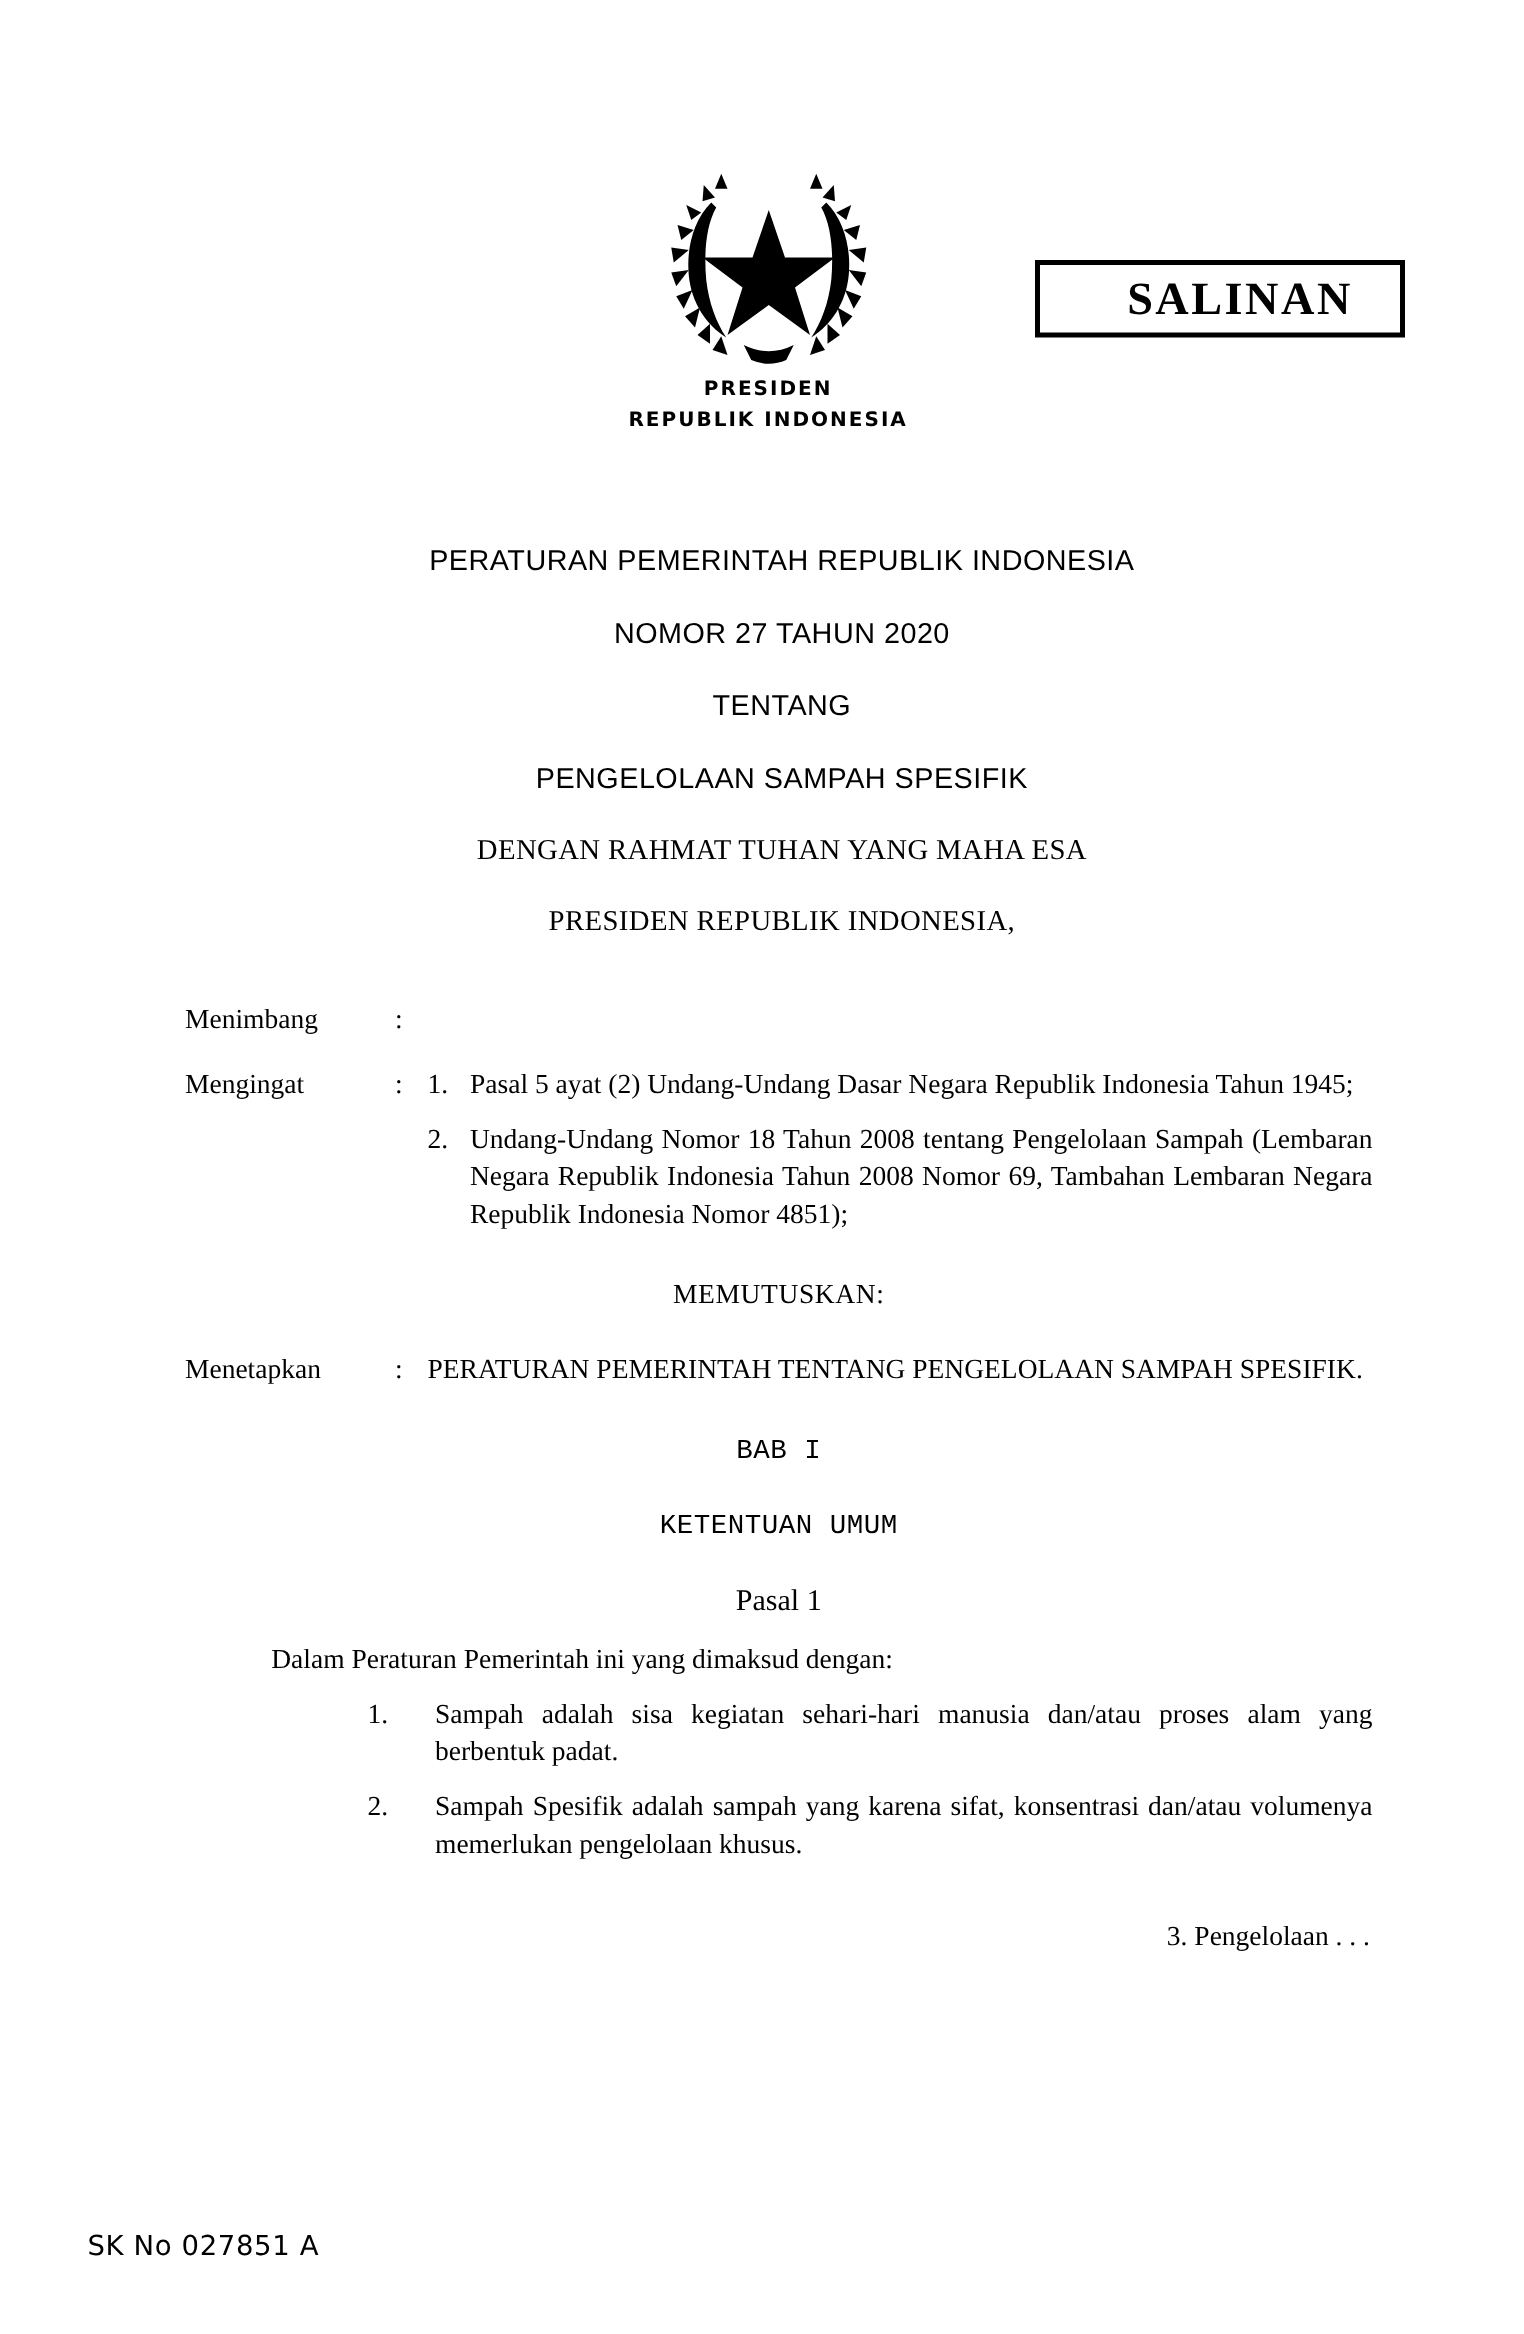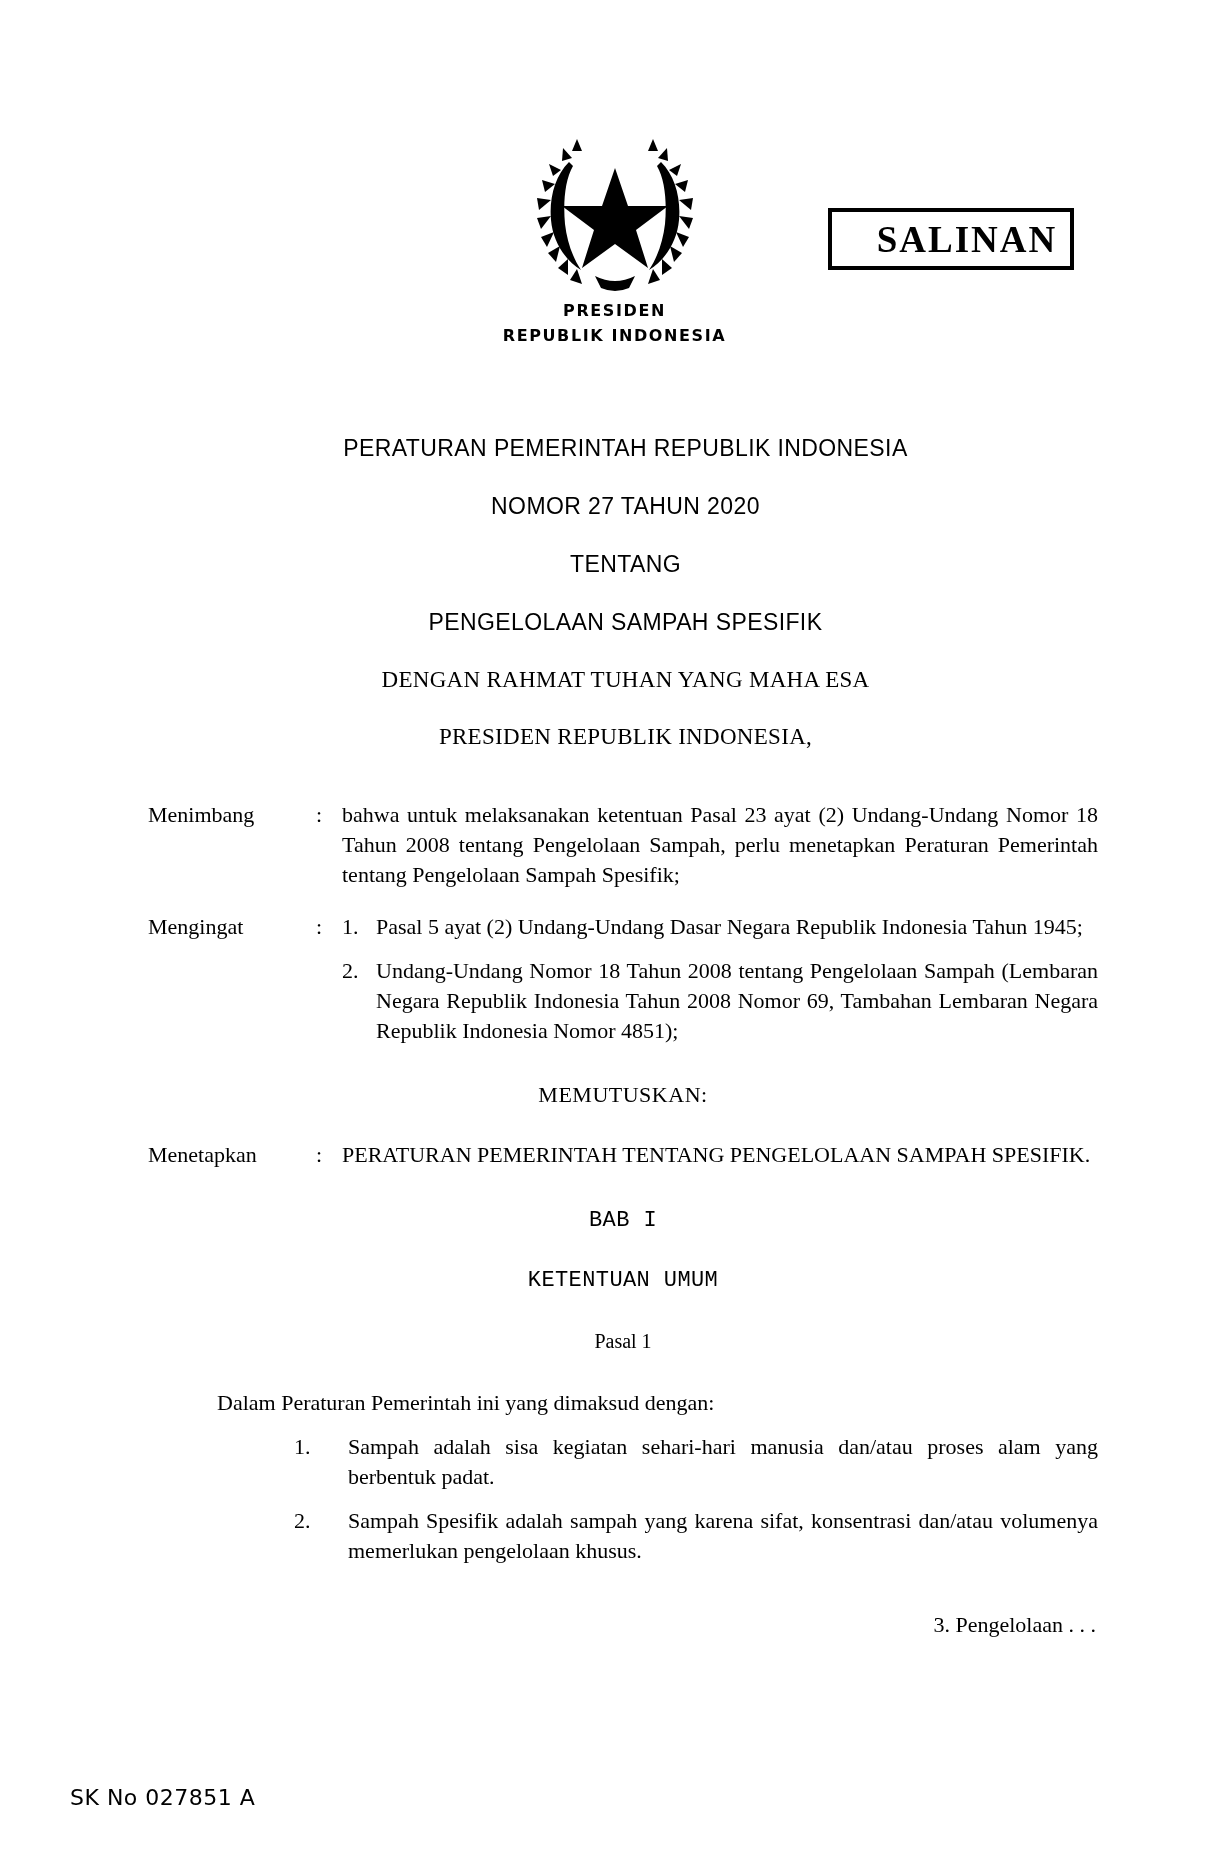--- a/index.html
+++ b/index.html
@@ -35,21 +35,21 @@
     width: 180px;
     height: 170px;
     margin: 0 auto;
   }
   .emblem-svg { display: block; }
 
   .salinan-box {
     position: absolute;
     top: 208px;
     left: 828px;
-    width: 246px;
+    width: 296px;
     height: 62px;
     border: 4px solid #000;
     box-sizing: border-box;
     display: flex;
     align-items: center;
     justify-content: center;
     padding-left: 32px;
   }
   .salinan-text {
     font-family: "Liberation Serif", serif;
@@ -143,22 +143,22 @@
     margin-top: 36px;
   }
   .chapter-line {
     font-family: Liberation Mono, monospace;
     font-size: 22px;
     margin-bottom: 30px;
     letter-spacing: 0.4px;
   }
   .pasal-line {
     font-family: "Liberation Serif", serif;
-    font-size: 20px;
-    margin-bottom: 32px;
+    font-size: 24px;
+    margin-bottom: 16px;
   }
 
   .definitions {
     margin-top: 6px;
   }
   .def-intro {
     margin-left: 69px;
     margin-bottom: 14px;
   }
   .def-item {
@@ -253,21 +253,20 @@
     <div class="title-line">PENGELOLAAN SAMPAH SPESIFIK</div>
     <div class="decree-line spaced-top">DENGAN RAHMAT TUHAN YANG MAHA ESA</div>
     <div class="decree-line">PRESIDEN REPUBLIK INDONESIA,</div>
   </div>
 
   <div class="body-block">
 
     <div class="clause-row">
       <div class="clause-label">Menimbang</div>
       <div class="clause-colon">:</div>
-      <div class="clause-content">bahwa untuk melaksanakan ketentuan Pasal 23 ayat (2) Undang-Undang Nomor 18 Tahun 2008 tentang Pengelolaan Sampah, perlu menetapkan Peraturan Pemerintah tentang Pengelolaan Sampah Spesifik;</div>
     </div>
 
     <div class="clause-row">
       <div class="clause-label">Mengingat</div>
       <div class="clause-colon">:</div>
       <div class="clause-content">
         <div class="numbered">
           <div class="num">1.</div>
           <div class="num-text">Pasal 5 ayat (2) Undang-Undang Dasar Negara Republik Indonesia Tahun 1945;</div>
         </div>

